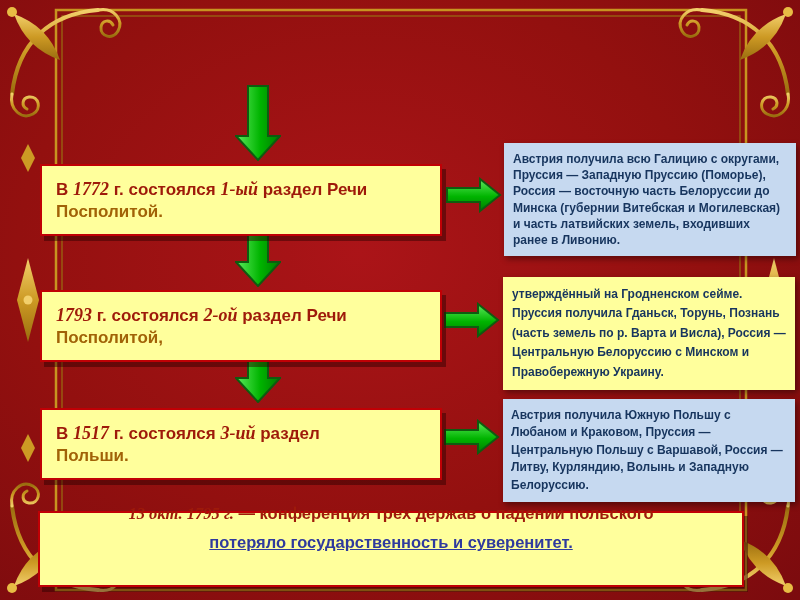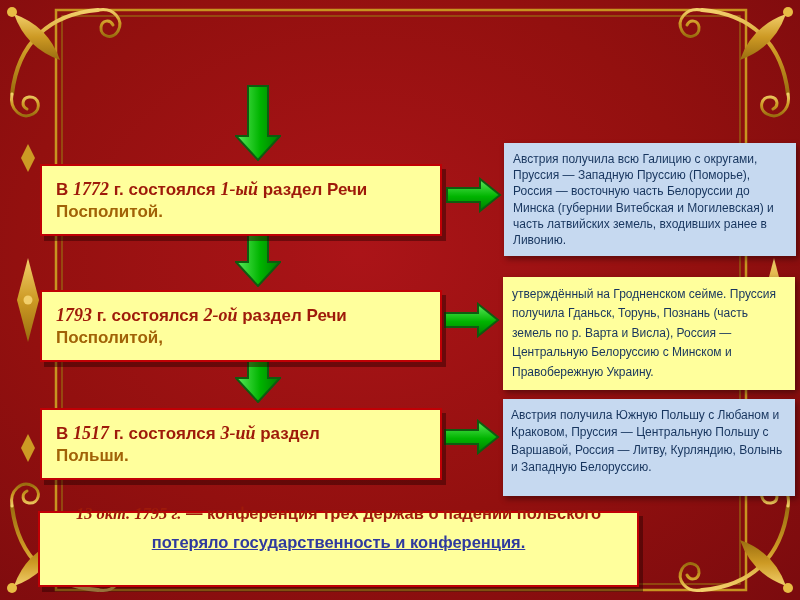--- a/index.html
+++ b/index.html
@@ -29,31 +29,31 @@
     font-size:17px; font-weight:bold; color:#9e1a0a; line-height:1.27;
   }
   .step .num { font-family:"Liberation Serif", serif; font-style:italic; font-size:18px; }
   .step .blue { display:block; color:#a16207; }
   .step1 { top:164px; }
   .step2 { top:290px; }
   .step3 { top:408px; }
 
   .desc {
     position:absolute; z-index:2; width:292px; padding:8px 9px;
-    font-size:12px; font-weight:normal; color:#17355e; line-height:1.35;
+    font-size:12px; font-weight:bold; color:#17355e; line-height:1.35;
     box-shadow:2px 3px 6px rgba(0,0,0,.4);
   }
   .desc1 { left:504px; top:143px; min-height:110px; background:#c6d9f0; }
   .desc2 { left:503px; top:277px; min-height:110px; background:#ffff9c; line-height:1.62; }
   .desc3 { left:503px; top:399px; min-height:97px;  background:#c6d9f0; line-height:1.45;padding-left:8px; }
 
   .arrow { position:absolute; z-index:2; }
 
   .footer {
-    left:38px; top:511px; width:601px; height:76px;
+    left:38px; top:511px; width:706px; height:76px;
     text-align:center; font-weight:bold; font-size:16.5px; color:#9e1a0a;
     padding:0 10px;
   }
   .footer .l1 { margin-top:-10px; line-height:1.3; }
   .footer .l2 { line-height:1.3; }
   .footer .num { font-family:"Liberation Serif", serif; font-style:italic; }
   .footer .blue { display:block; margin-top:9px; color:#2f3a9e; text-decoration:underline; }
 </style>
 </head>
 <body>
@@ -149,16 +149,16 @@
     <span>утверждённый на Гродненском сейме. Пруссия получила Гданьск, Торунь, Познань (часть земель по р. Варта и Висла), Россия — Центральную Белоруссию с Минском и Правобережную Украину.</span>
   </div>
   <div class="desc desc3">
     <span>Австрия получила Южную Польшу с Любаном и Краковом, Пруссия — Центральную Польшу с Варшавой, Россия — Литву, Курляндию, Волынь и Западную Белоруссию.</span>
   </div>
 
   <div class="box footer">
     <div class="l1">
       <span class="num">13 окт. 1795 г.</span><span> — конференция трех держав о падении польского</span>
     </div>
-    <div class="blue">потеряло государственность и конференция.</div>
+    <div class="blue">потеряло государственность и суверенитет.</div>
   </div>
 
 </div>
 
 </body></html>

